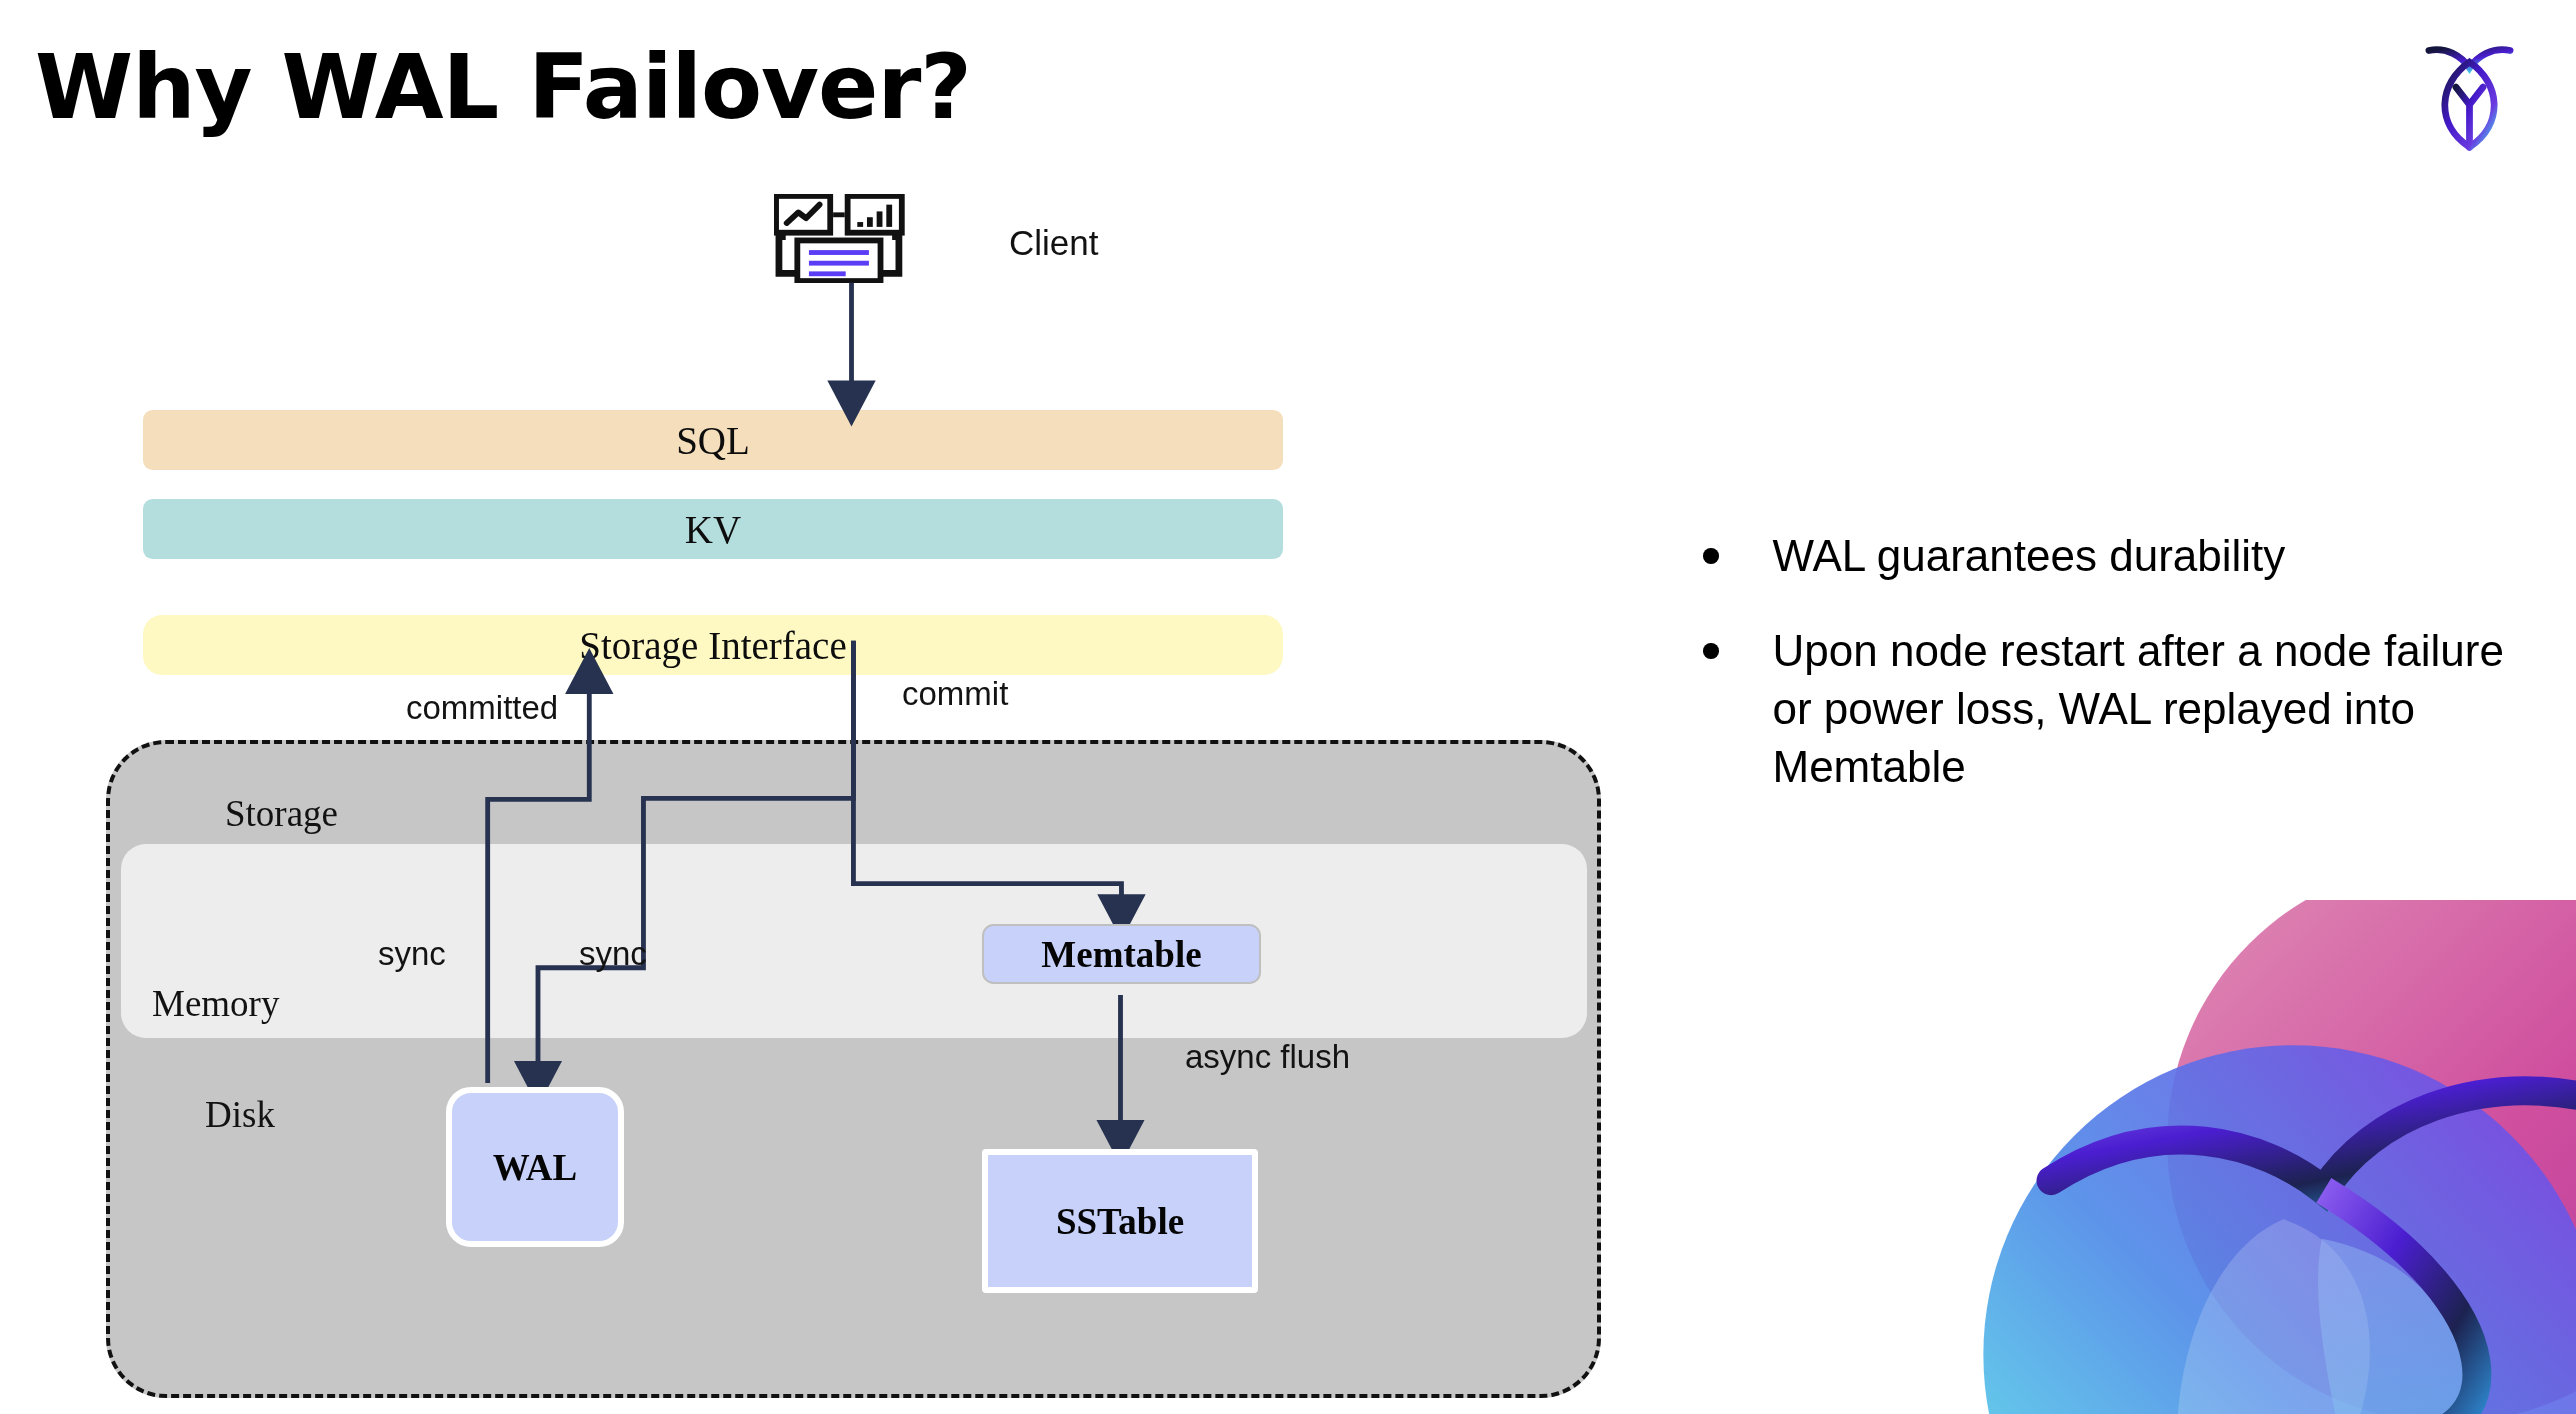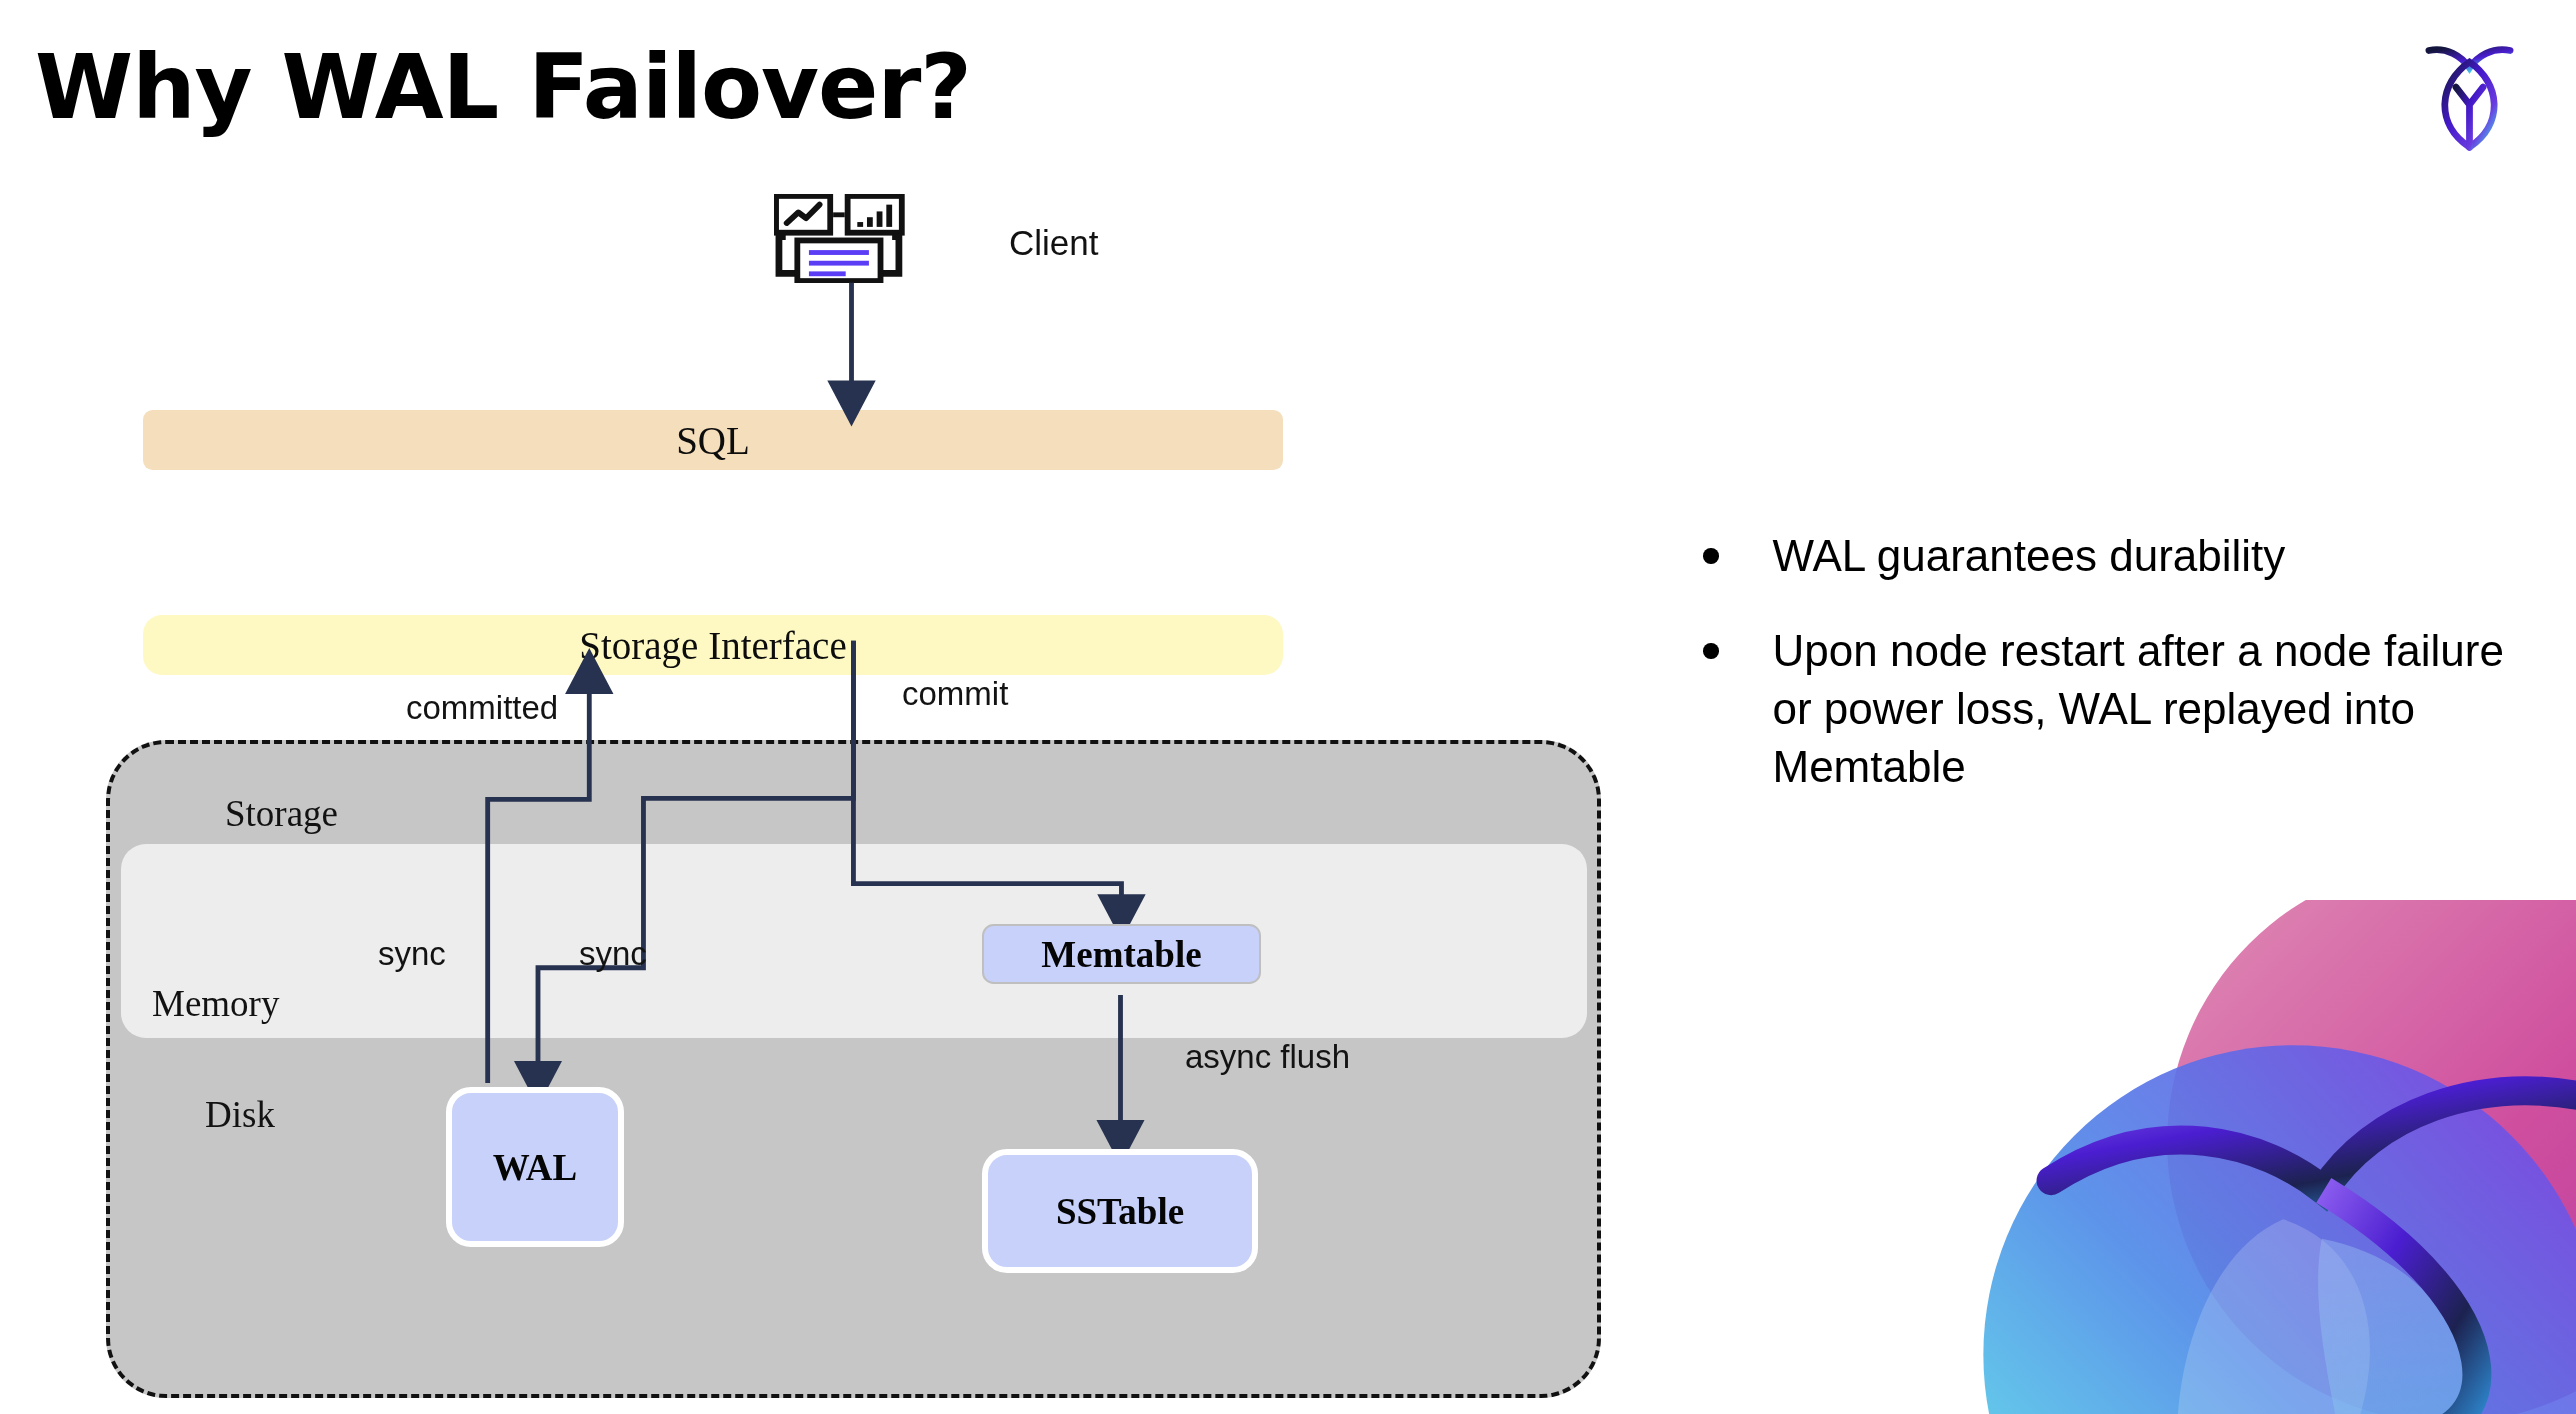--- a/index.html
+++ b/index.html
@@ -141,23 +141,23 @@
   }
   #node-wal {
     left: 446px; top: 1087px;
     width: 178px; height: 160px;
     border: 6.8px solid #FFFFFF;
     border-radius: 25px;
     font-size: 37px;
   }
   #node-sstable {
     left: 982px; top: 1149px;
-    width: 276px; height: 124px;
+    width: 276px; height: 144px;
     border: 6.8px solid #FFFFFF;
-    border-radius: 25px;
+    border-radius: 4px;
     font-size: 37px;
     text-align: center;
   }
 
   
   .edge-label {
     position: absolute;
     font-size: 33px;
     color: #131313;
     white-space: nowrap;
@@ -294,20 +294,23 @@
         <rect x="36" y="58" width="62" height="5" fill="#5B3DF5"></rect>
         <rect x="36" y="69" width="62" height="5" fill="#5B3DF5"></rect>
         <rect x="36" y="80" width="38" height="5" fill="#5B3DF5"></rect>
       </svg>
     </div>
     <div id="client-label">Client</div>
 
     <div class="layer-bar" id="layer-sql">
       <span>SQL</span>
     </div>
+    <div class="layer-bar" id="layer-kv">
+      <span>KV</span>
+    </div>
     <div class="layer-bar" id="layer-si">
       <span>Storage Interface</span>
     </div>
 
     <div id="pebble-container"></div>
     <div id="memory-box"></div>
     <div id="pebble-label">Storage</div>
     <div id="memory-label">Memory</div>
     <div id="disk-label">Disk</div>
 

